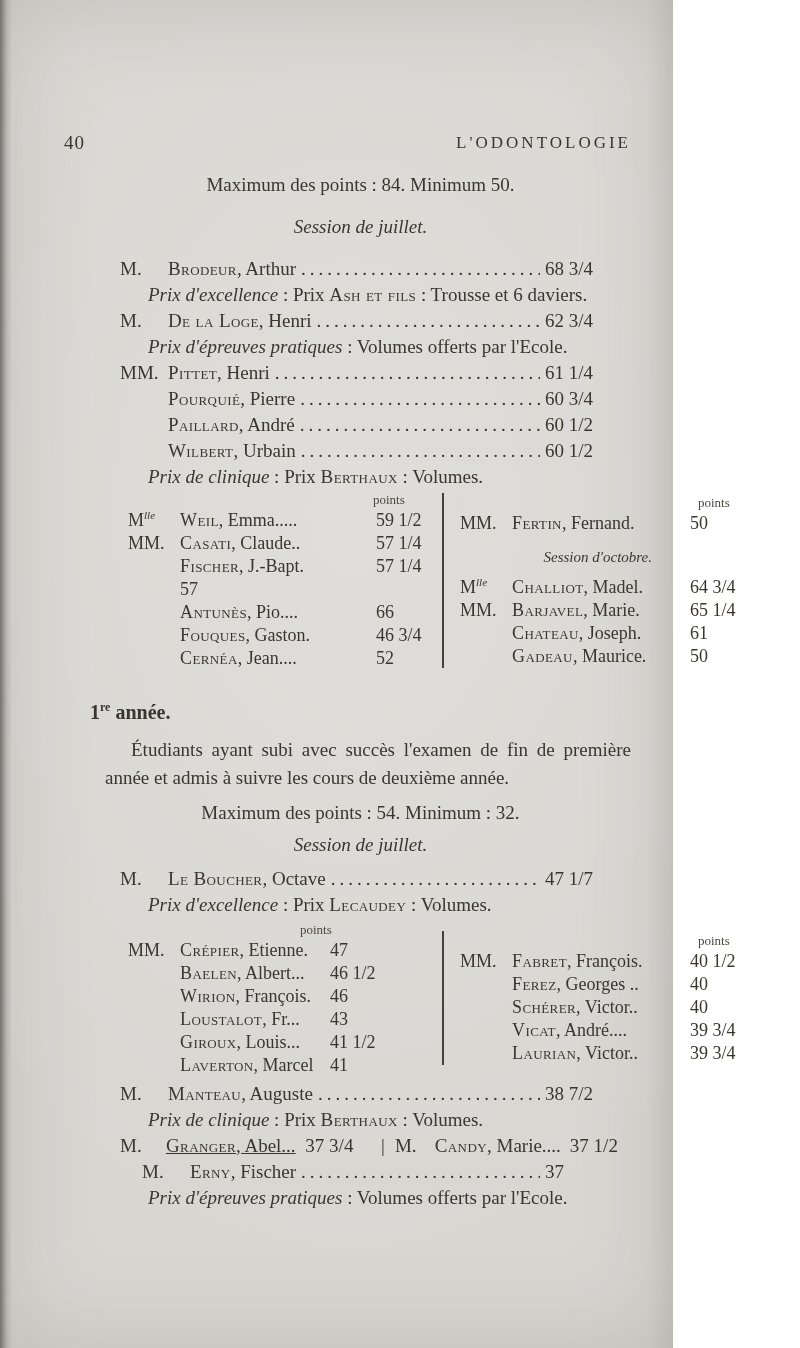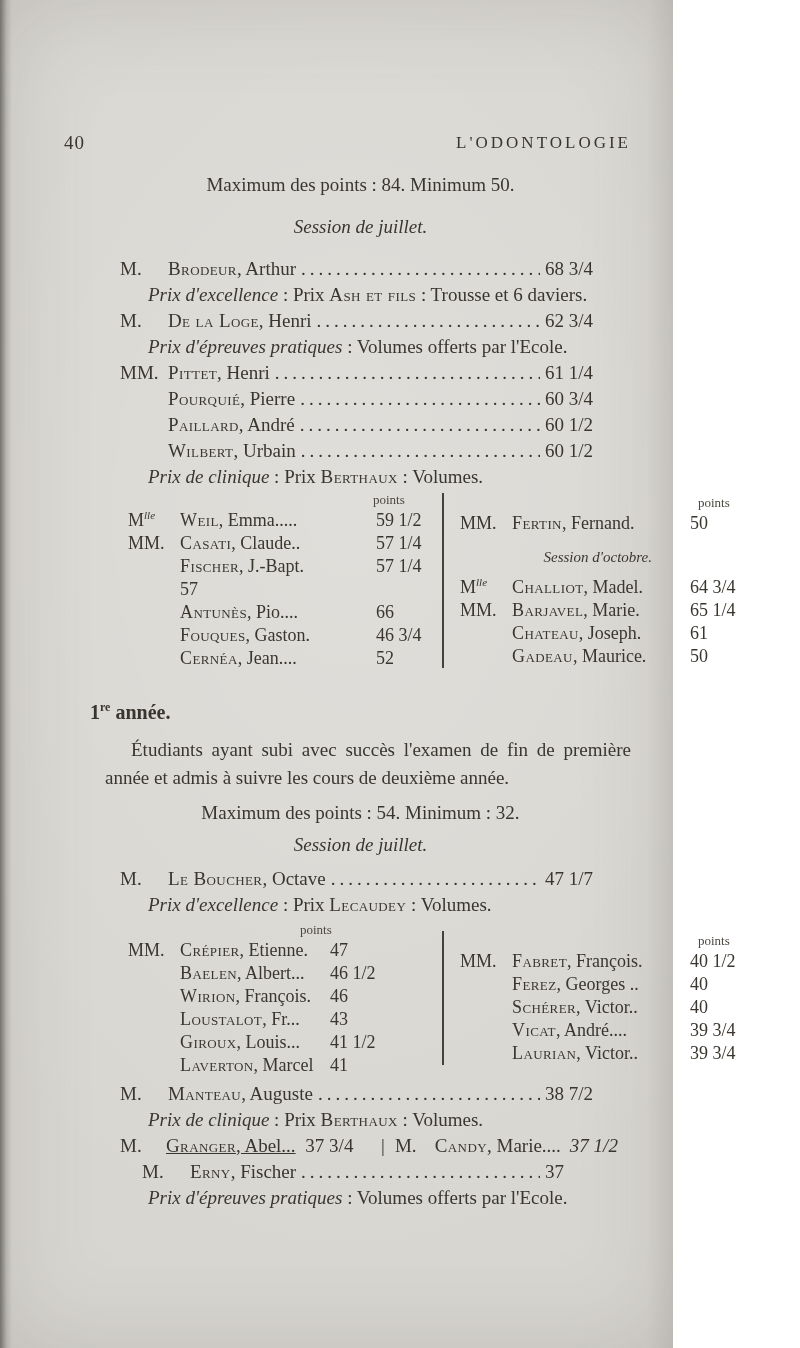--- a/index.html
+++ b/index.html
@@ -59,21 +59,21 @@
   .year1head sup { font-size:12px; }
   .para { margin-top:11px; padding-left:15px; text-indent:26px; text-align:justify; line-height:28px; }
   .mt8 { margin-top:8px; } .mt6 { margin-top:6px; } .mt4 { margin-top:4px; } .mt2 { margin-top:2px; }
 
   .pairrow { display:flex; padding-left:30px; white-space:nowrap; }
   .pairrow .t { width:46px; }
   .pairrow .nm1 { width:196px;text-decoration:underline; } .pairrow .sco1 { width:92px; }
   .pairrow .pipe { width:34px; text-align:center; }
   .pairrow .t2t { width:56px; }
   .pairrow .nm2 { width:190px; }
-  .pairrow .sco2 { margin-left:auto; width:86px;font-style:italic; }
+  .pairrow .sco2 { margin-left:auto; width:86px; }
 </style>
 </head>
 <body>
 
 <div class="page">
   <div class="edgeL"></div>
   <div class="content">
 
     <div class="pghead">
       <span class="pgnum">40</span>

